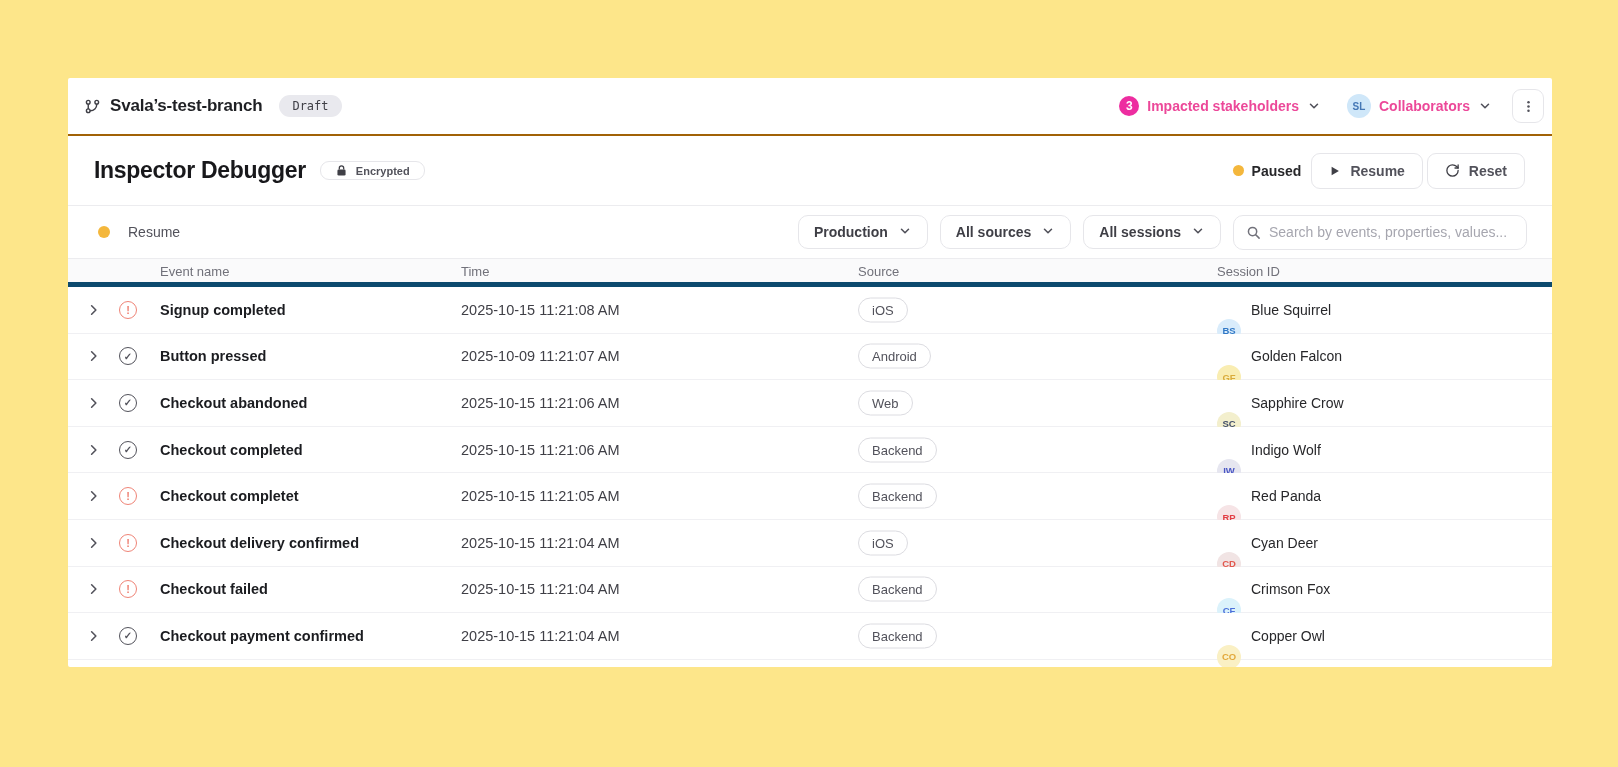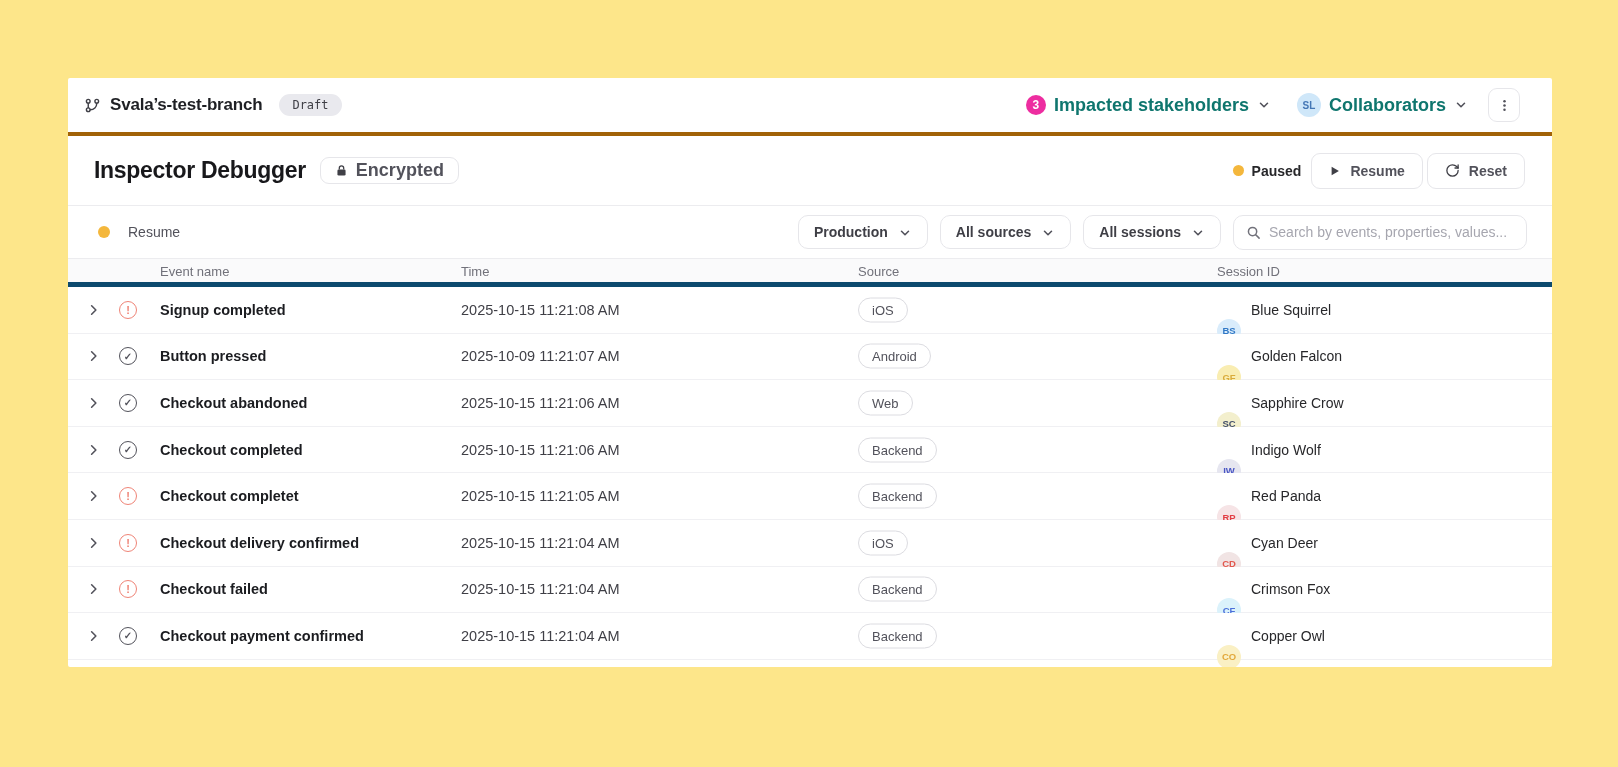--- a/index.html
+++ b/index.html
@@ -12,58 +12,58 @@
     overflow:hidden;
   }
   .card {
     position:absolute; left:68px; top:78px; width:1484px; height:589px;
     background:#ffffff; border-radius:2px; overflow:hidden;
   }
 
   
   .app-header {
     height:58px; display:flex; align-items:center;
-    padding:0 32px 0 16px; border-bottom:4px solid #a16207;
+    padding:0 8px 0 16px; border-bottom:2px solid #a16207;
   }
   .branch-group { display:flex; align-items:center; gap:9px; }
   .branch-name { font-size:17px; font-weight:700; color:#1f2024; letter-spacing:-0.2px; }
   .draft-badge {
     margin-left:8px; background:#e9e9ee; color:#3f3f46;
     font-family:"DejaVu Sans Mono", monospace; font-size:12px;
     padding:4px 13px; border-radius:999px;
   }
   .header-right { margin-left:auto; display:flex; align-items:center; }
   .menu-trigger { display:flex; align-items:center; gap:8px; cursor:pointer; }
   .count-badge {
     width:20px; height:20px; border-radius:50%;
     background:var(--stakeholders-badge,#ed2da0); color:#fff;
     font-size:12px; font-weight:700; display:flex; align-items:center; justify-content:center;
   }
-  .trigger-label { font-size:18px; font-weight:700; color:#0f766e; }
+  .trigger-label { font-size:14px; font-weight:700; color:#ec4899; }
   .mini-avatar {
     width:24px; height:24px; border-radius:50%;
     background:var(--collaborator-avatar-bg,#cfe7f9); color:var(--collaborator-avatar-text,#4477b5);
     font-size:10px; font-weight:700; display:flex; align-items:center; justify-content:center;
   }
   .spacer-26 { width:26px; }
   .kebab-btn {
     margin-left:20px; width:32px; height:34px; border:1px solid #e6e6ea; border-radius:9px;
     background:#fff; display:flex; align-items:center; justify-content:center; cursor:pointer;
   }
 
   
   .toolbar {
     height:70px; display:flex; align-items:center;
     padding:0 27px 0 26px; border-bottom:1px solid #ececef;
   }
   .page-title { font-size:23px; font-weight:700; color:#18181b; letter-spacing:-0.3px; }
   .encrypted-btn {
     margin-left:14px; display:flex; align-items:center; gap:8px;
     border:1px solid #e6e6ea; border-radius:9px; background:#fff;
-    padding:2px 14px; font-size:18px; font-weight:700; color:#52525b; cursor:pointer;text-align:center;
+    padding:2px 14px; font-size:11px; font-weight:700; color:#52525b; cursor:pointer;text-align:center;
   }
   .toolbar-right { margin-left:auto; display:flex; align-items:center; gap:4px; }
   .paused-group { display:flex; align-items:center; gap:8px; margin-right:6px; }
   .dot { width:11px; height:11px; border-radius:50%; background:var(--status-dot,#f4b73c); }
   .paused-label { font-size:14px; font-weight:700; color:#27272a; }
   .action-btn {
     display:flex; align-items:center; gap:9px;
     border:1px solid #e6e6ea; border-radius:9px; background:#fff;
     padding:9px 17px; font-size:14px; font-weight:700; color:#52525b; cursor:pointer;
   }
@@ -72,21 +72,21 @@
   .filter-bar {
     height:52px; display:flex; align-items:center;
     padding:0 25px 0 30px;
   }
   .stream-status { display:flex; align-items:center; gap:9px; }
   .stream-status .dot { width:12px; height:12px; }
   .stream-text { font-size:14px; color:#3f3f46; }
   .resume-link { font-size:14px; color:#52525b; font-weight:500; margin-left:9px; cursor:pointer; }
   .filter-right { margin-left:auto; display:flex; align-items:center; gap:12px; }
   .dropdown {
-    display:flex; align-items:flex-end; gap:10px;
+    display:flex; align-items:flex-start; gap:10px;
     border:1px solid #e6e6ea; border-radius:10px; background:#fff;
     padding:8px 15px; font-size:14px; font-weight:700; color:#3f3f46; cursor:pointer;
   }
   .search-box {
     display:flex; align-items:center; gap:8px; width:294px; height:35px;
     border:1px solid #e6e6ea; border-radius:10px; background:#fff; padding:0 12px;
   }
   .search-box input {
     border:none; outline:none; flex:1; font-size:14px; color:#3f3f46;
     font-family:"Liberation Sans", sans-serif; background:transparent;

